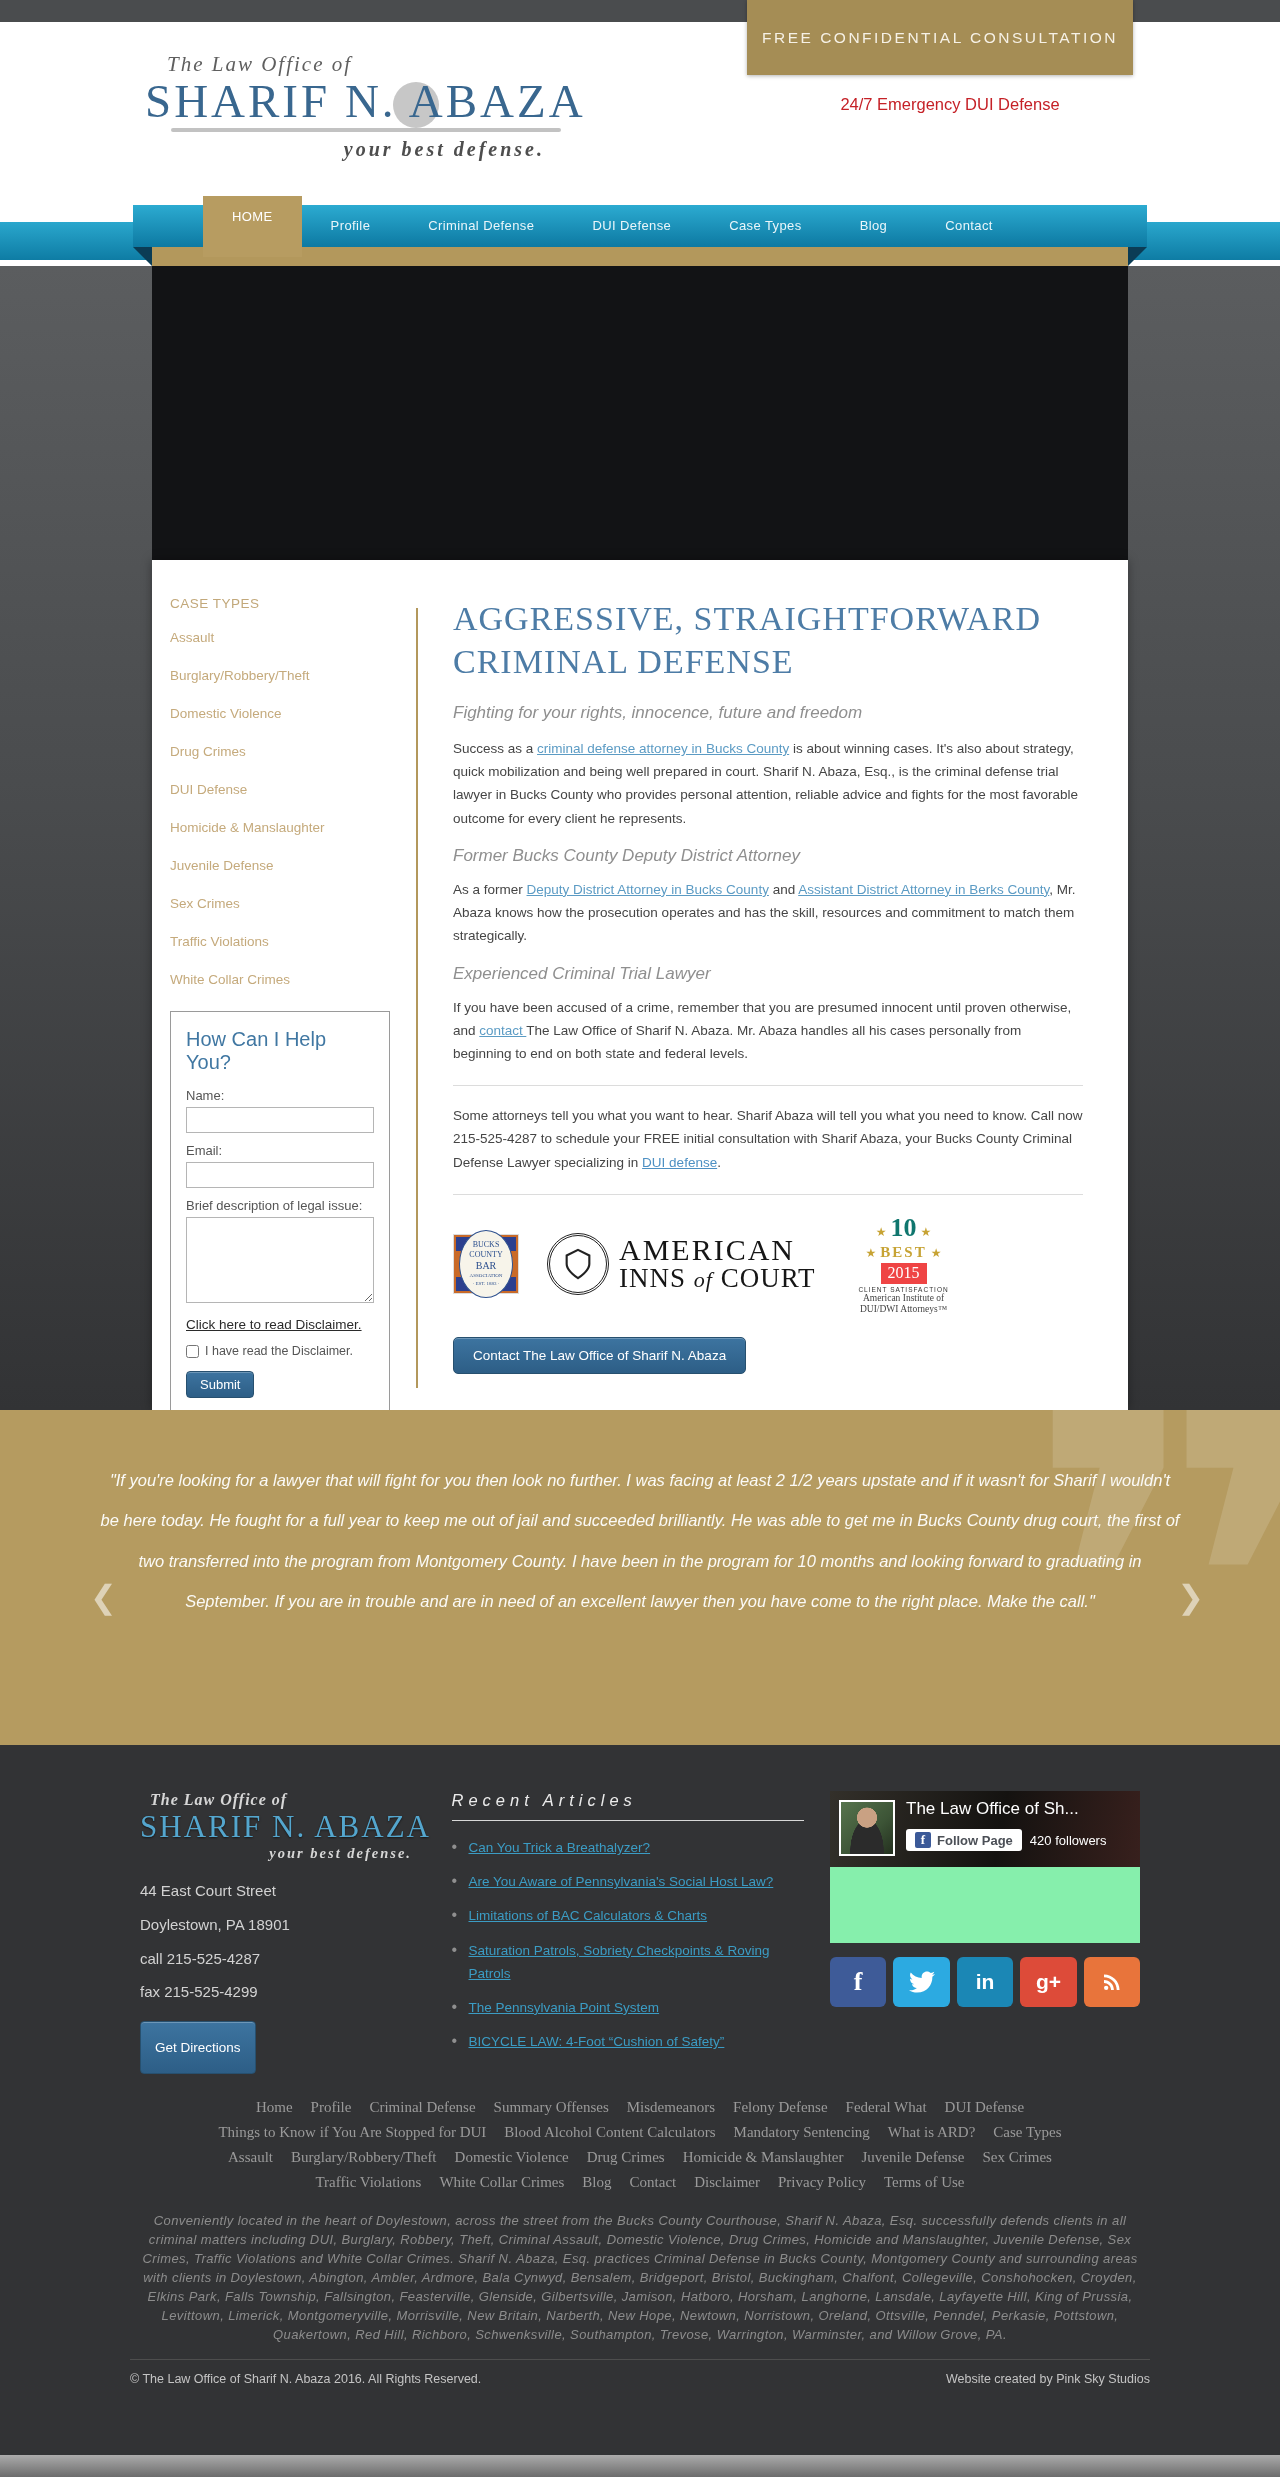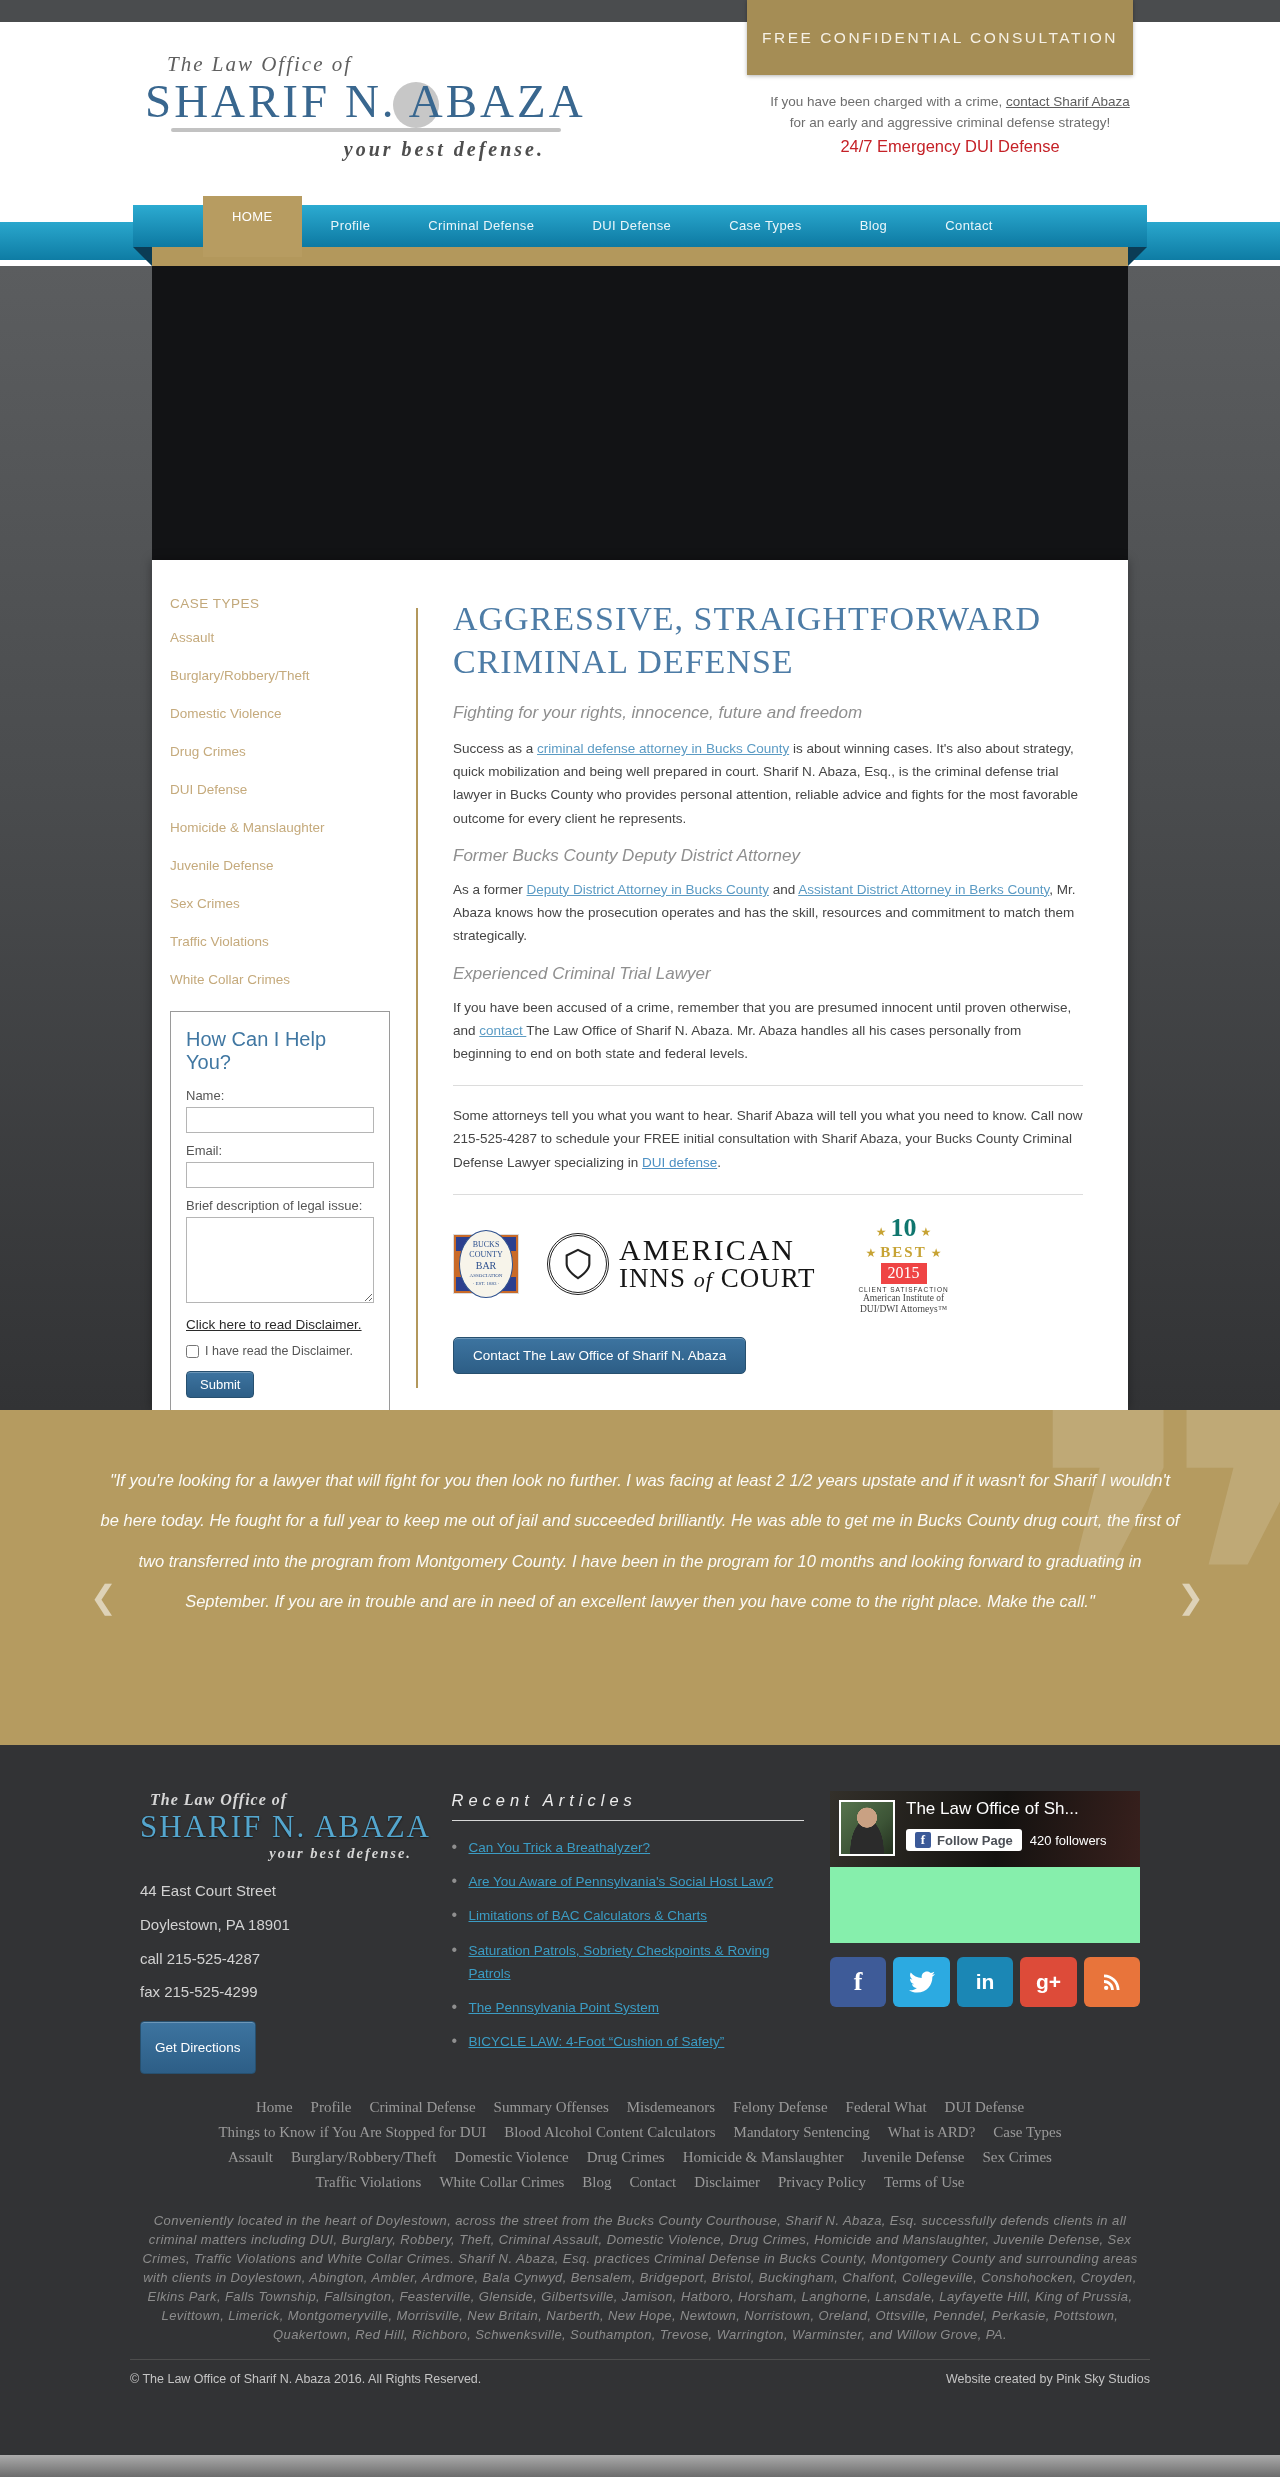--- a/index.html
+++ b/index.html
@@ -186,24 +186,20 @@
       <span>FREE CONFIDENTIAL CONSULTATION</span>
     </div>
     <div class="logo">
       <div class="logo-line1">The Law Office of</div>
       <div class="logo-moon"></div>
       <div class="logo-name">SHARIF N. ABAZA</div>
       <div class="logo-underline"></div>
       <div class="logo-tagline">your best defense.</div>
     </div>
     <div class="cta">
-      <div class="cta-line">
-        <span>If you have been charged with a crime, </span><a href="#">contact Sharif Abaza</a><br>
-        <span>for an early and aggressive criminal defense strategy!</span>
-      </div>
       <div class="cta-emergency">24/7 Emergency DUI Defense</div>
     </div>
   </header>
 
   <div class="navzone">
     <div class="nav-outer-strip"></div>
     <nav class="navbar">
       <a href="#" class="nav-item active">HOME</a>
       <a href="#" class="nav-item">Profile</a>
       <a href="#" class="nav-item">Criminal Defense</a>

